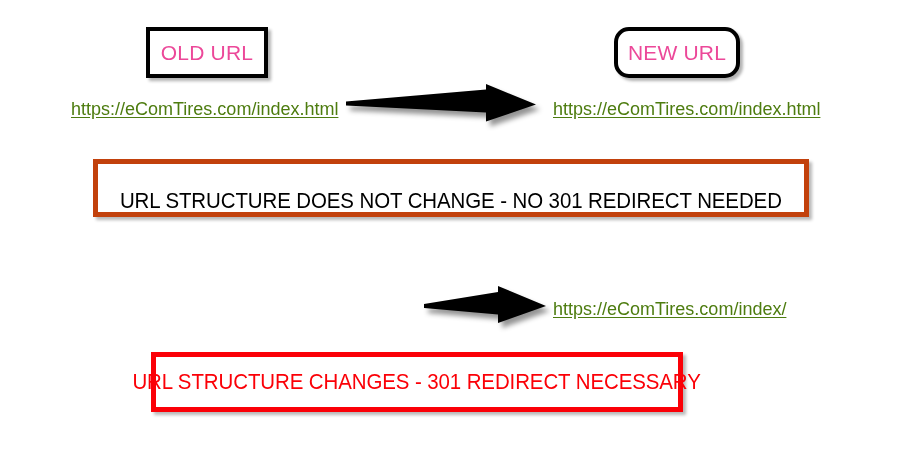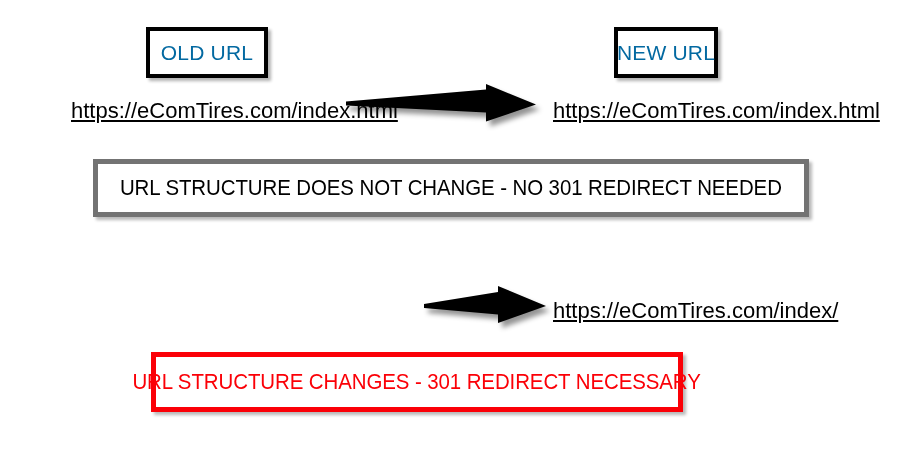--- a/index.html
+++ b/index.html
@@ -29,36 +29,36 @@
     border: 4px solid #000000;
     display: flex;
     align-items: center;
     justify-content: center;
     box-shadow: 3px 3px 3px rgba(0,0,0,0.30);
   }
   .hdr-box .hdr-text {
     font-family: "Liberation Sans", sans-serif;
     font-size: 21px;
     font-weight: 400;
-    color: #0369a1;
+    color: #ec4899;
     letter-spacing: 0.2px;
     white-space: nowrap;
     line-height: 1;
   }
 
   #old-url-box  { left: 146px; top: 27px; width: 122px; height: 51px; }
-  #new-url-box  { left: 614px; top: 27px; width: 104px; height: 51px; }
+  #new-url-box  { left: 614px; top: 27px; width: 126px; height: 51px; border-radius: 15px; }
 
   
   .url-link {
     position: absolute;
     font-family: "Liberation Sans", sans-serif;
-    font-size: 22px;
+    font-size: 18px;
     font-weight: 400;
-    color: #000000;
+    color: #4d7c0f;
     text-decoration: underline;
     text-underline-offset: 2px;
     white-space: nowrap;
     line-height: 1;
     cursor: pointer;
     text-align: center;
   }
 
   #old-url-link-1 { left: 71px;  top: 100px; }
   #new-url-link-1 { left: 553px; top: 100px; }
@@ -93,22 +93,23 @@
     line-height: 1;
     transform: scaleX(0.93);
     transform-origin: center center;
   }
 
   #banner-no-redirect {
     left: 93px;
     top: 159px;
     width: 716px;
     height: 58px;
-    border: 5px solid #737373;
+    border: 5px solid #c2410c;
     box-shadow: 3px 3px 3px rgba(0,0,0,0.28);
+    align-items: flex-end;
   }
   #banner-no-redirect .banner-text { color: #000000; }
 
   #banner-redirect {
     left: 151px;
     top: 352px;
     width: 532px;
     height: 60px;
     border: 5px solid #fb0007;
     box-shadow: 3px 3px 3px rgba(0,0,0,0.28);

